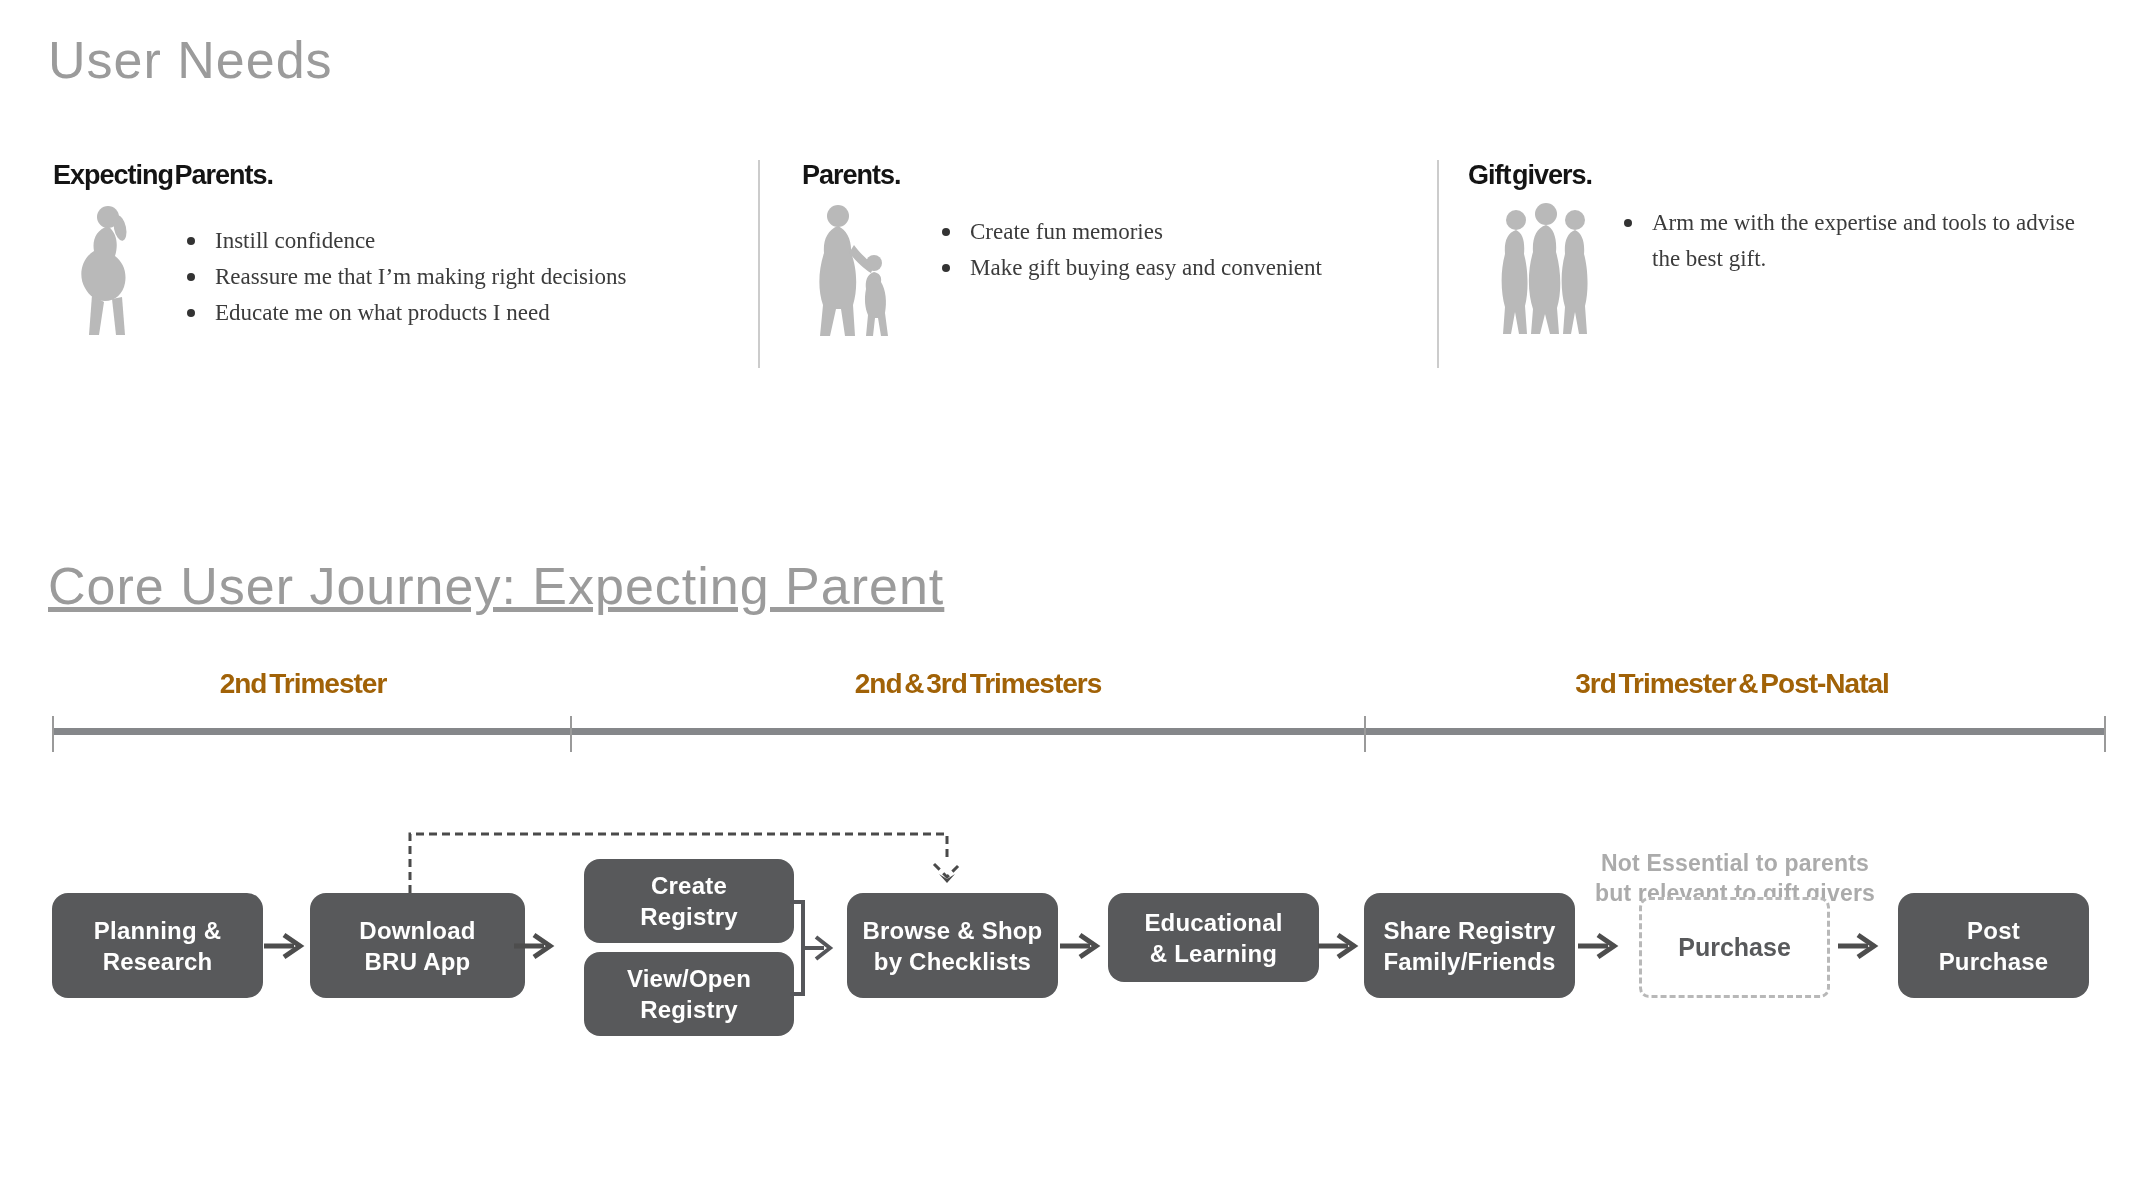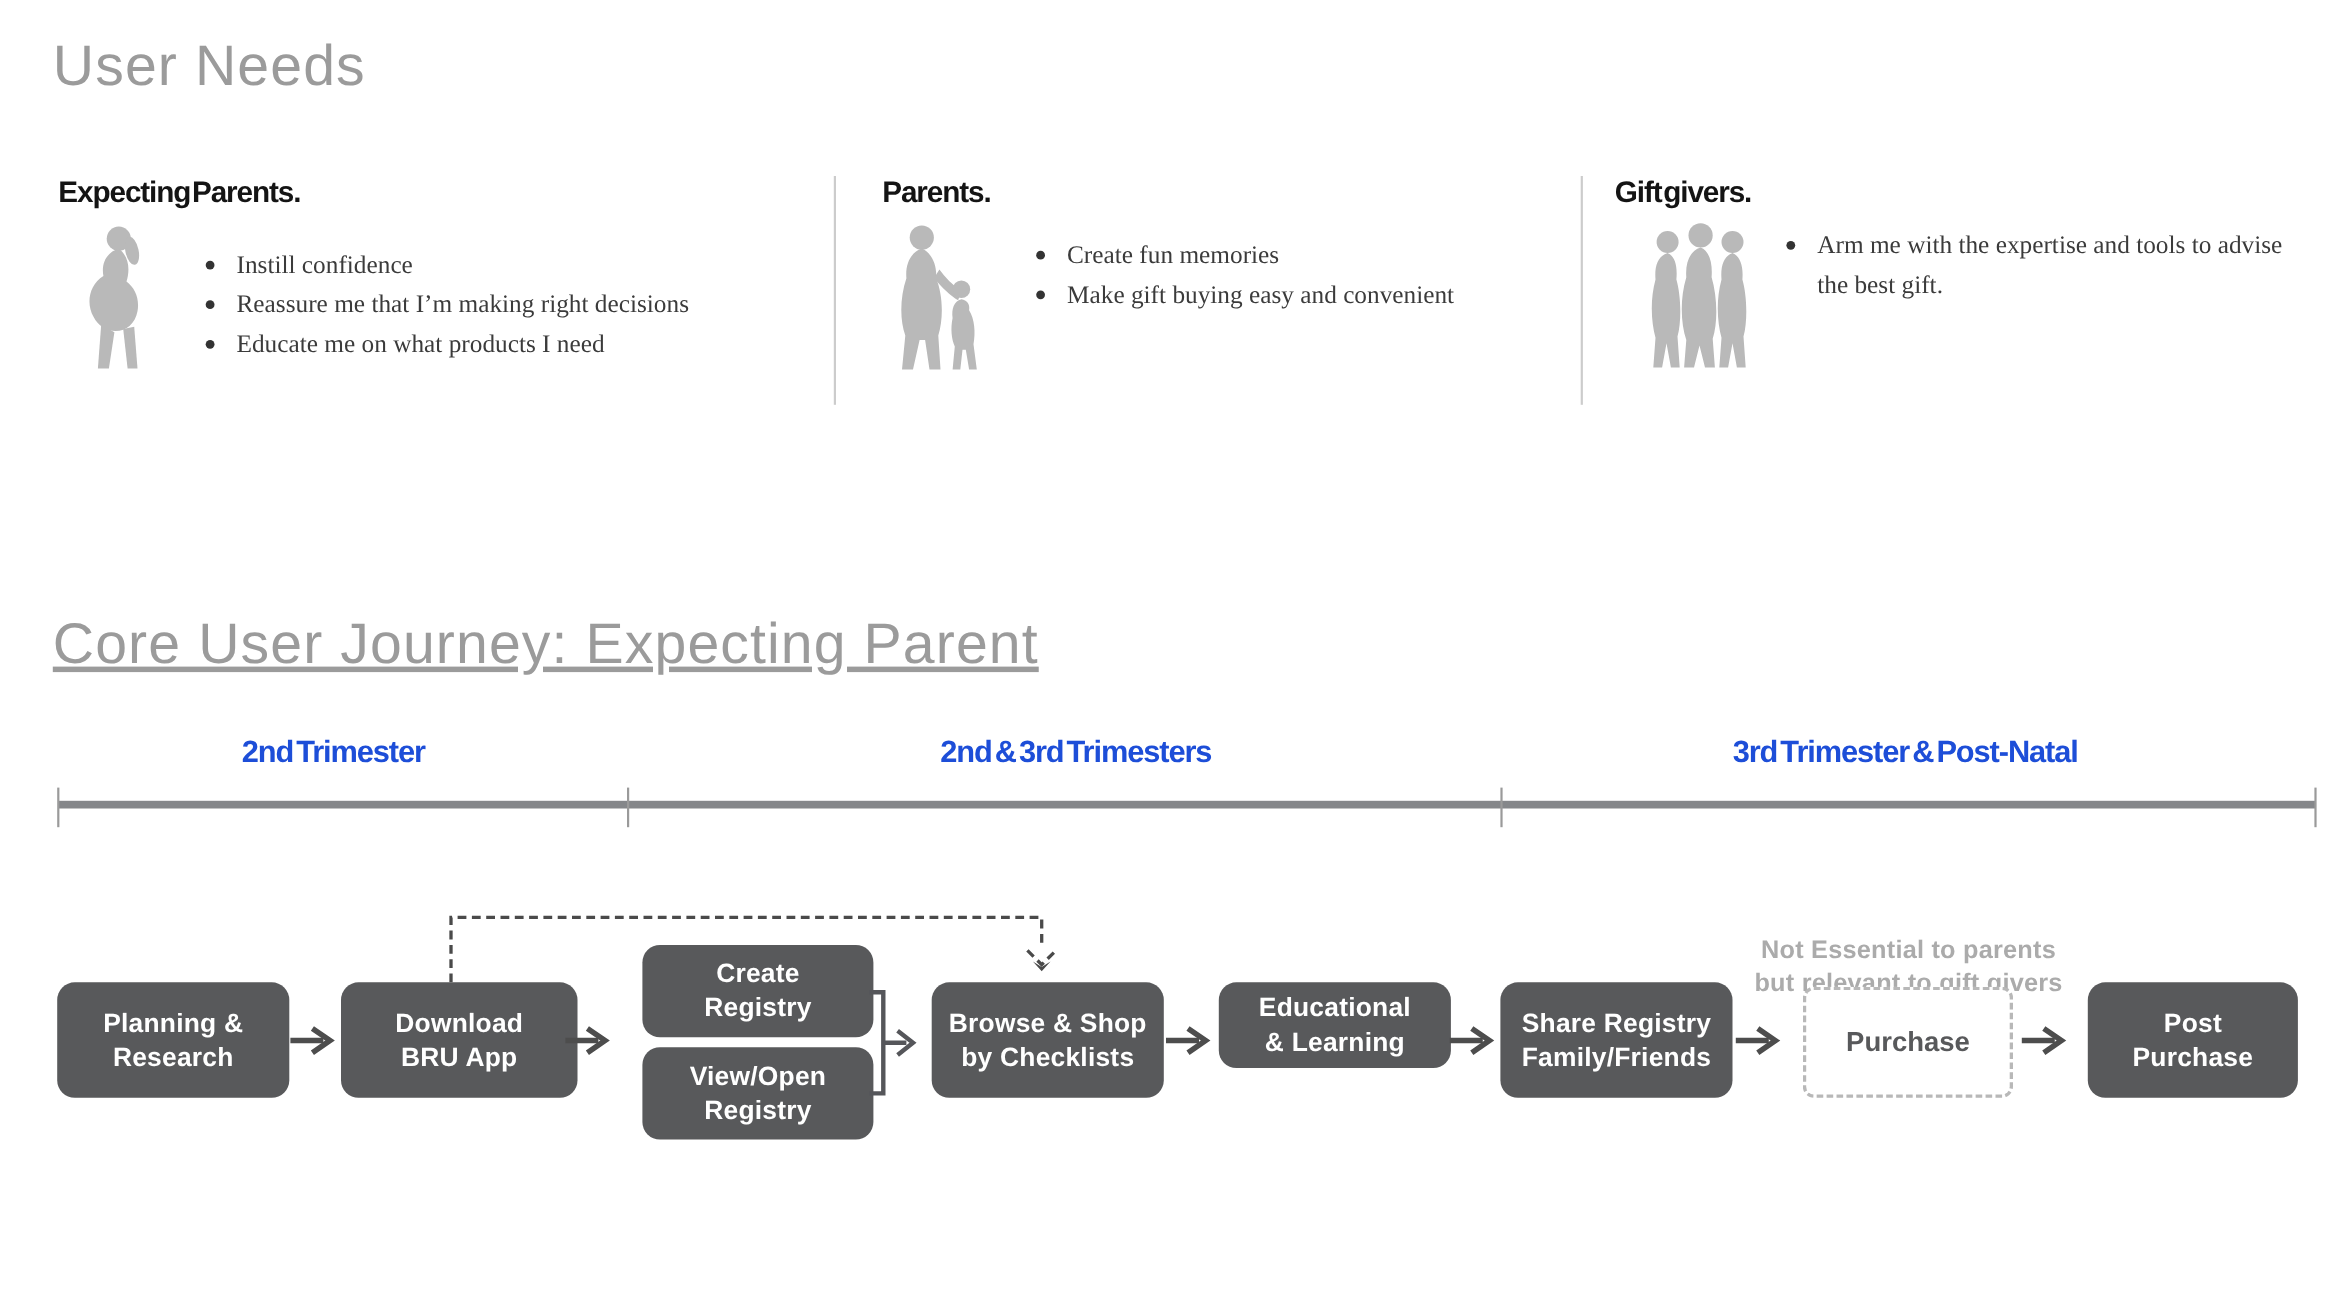--- a/index.html
+++ b/index.html
@@ -29,39 +29,39 @@
   }
   .bullets li{position:relative;padding-left:30px;}
   .bullets li::before{
     content:"";position:absolute;left:2px;top:14px;width:8px;height:8px;
     border-radius:50%;background:#333333;
   }
 
   
   .phase-label{
     position:absolute;top:668px;transform:translateX(-50%);
-    font-size:28px;font-weight:700;color:#1d4ed8;letter-spacing:-1px;word-spacing:-4px;
+    font-size:28px;font-weight:700;color:#a16207;letter-spacing:-1px;word-spacing:-4px;
     white-space:nowrap;
   }
   #timeline-line{position:absolute;left:53px;top:728px;width:2052px;height:7px;background:#85878a;}
   .timeline-tick{position:absolute;top:716px;width:2px;height:36px;background:#9a9a9a;}
 
   
   .step-box{
     position:absolute;background:#58595b;border-radius:16px;color:#ffffff;
     font-weight:700;font-size:24px;line-height:31px;letter-spacing:0.2px;
     display:flex;flex-direction:column;align-items:center;justify-content:center;
     text-align:center;
   }
   #box-planning   {left:52px;  top:893px;width:211px;height:105px;}
   #box-download   {left:310px; top:893px;width:215px;height:105px;}
   #box-create     {left:584px; top:859px;width:210px;height:84px;}
   #box-view       {left:584px; top:952px;width:210px;height:84px;}
   #box-browse     {left:847px; top:893px;width:211px;height:105px;}
-  #box-educational{left:1108px;top:893px;width:211px;height:78px;}
+  #box-educational{left:1108px;top:893px;width:211px;height:89px;}
   #box-share      {left:1364px;top:893px;width:211px;height:105px;}
   #box-purchase{
     left:1639px;top:897px;width:191px;height:101px;position:absolute;
     background:#ffffff;border:3px dashed #b8b8b8;border-radius:10px;
     color:#58595b;font-weight:700;font-size:25px;
     display:flex;align-items:center;justify-content:center;text-align:center;
     box-sizing:border-box;
   }
   #box-post       {left:1898px;top:893px;width:191px;height:105px;}
 

